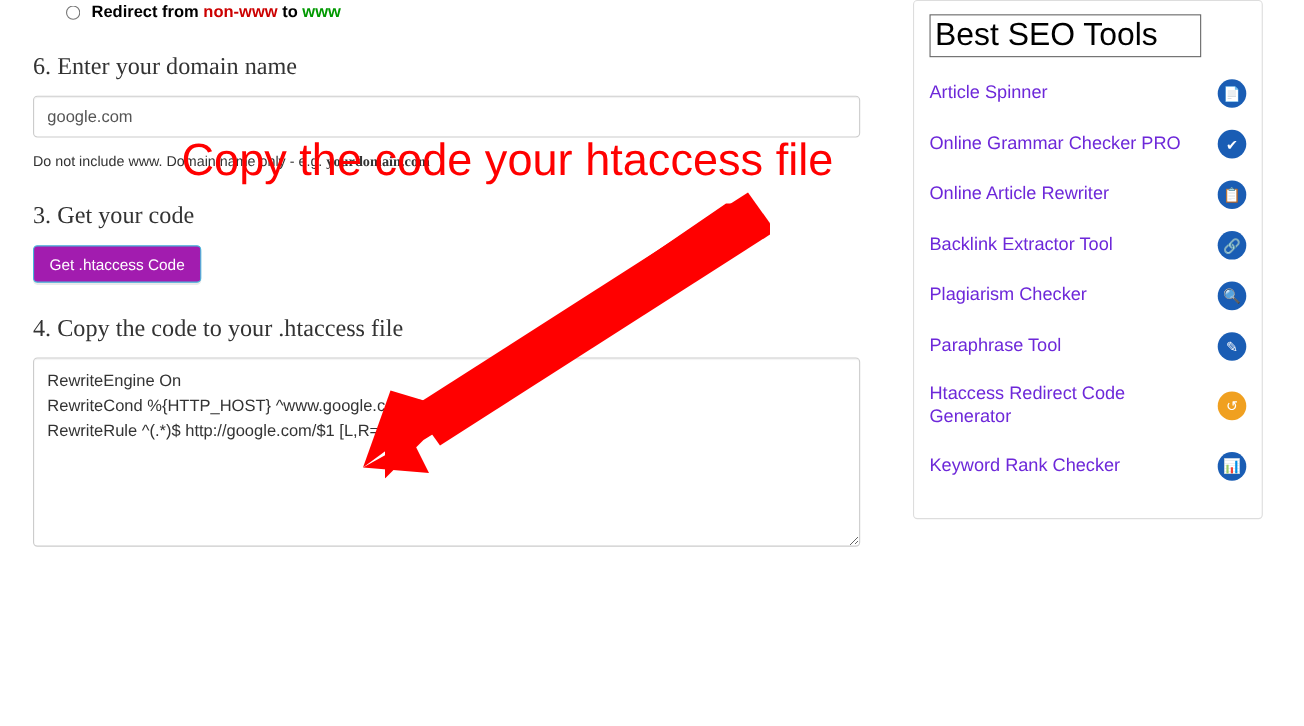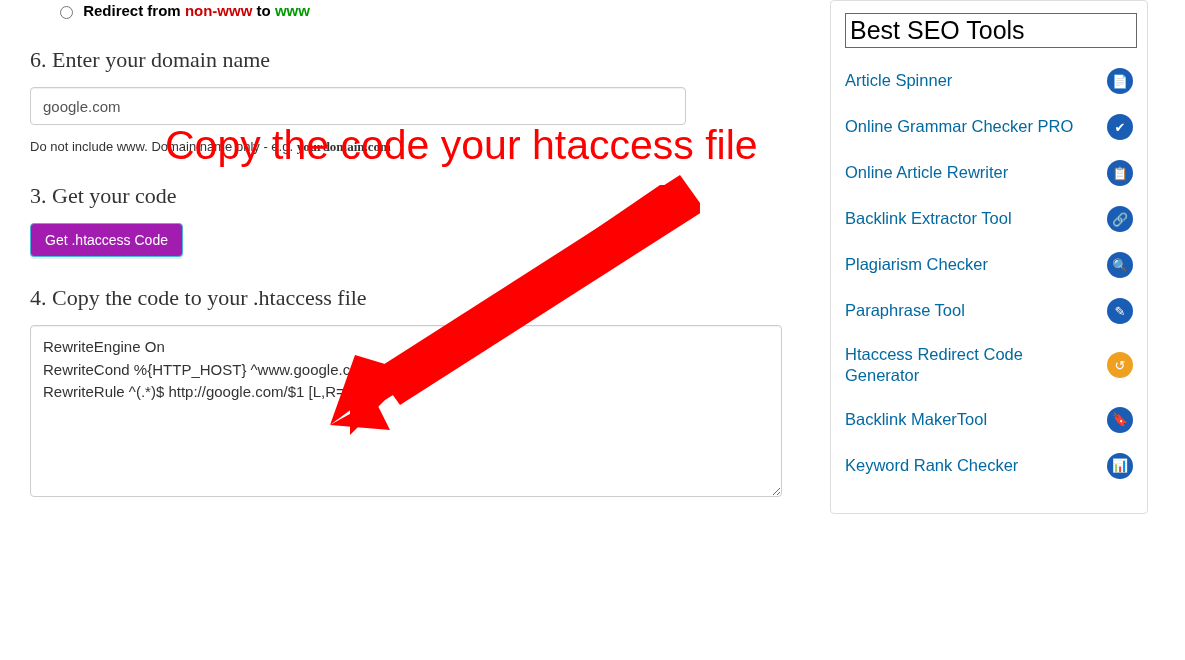--- a/index.html
+++ b/index.html
@@ -34,21 +34,21 @@
   .www-red { color: #c00; font-weight: bold; }
   .www-green { color: #090; font-weight: bold; }
   h2.step {
     font-size: 22px;
     font-weight: 400;
     color: #333;
     margin: 28px 0 14px 0;
     font-family: Georgia, "Times New Roman", serif;
   }
   .domain-input {
-    width: 656px;
+    width: 752px;
     height: 38px;
     border: 1px solid #ccc;
     border-radius: 4px;
     padding: 0 12px;
     font-size: 15px;
     color: #555;
     background: #fff;
     box-shadow: inset 0 1px 1px rgba(0,0,0,.06);
   }
   .hint {
@@ -84,38 +84,38 @@
   }
   .sidebar {
     width: 318px;
     margin-left: 30px;
     border: 1px solid #ddd;
     border-radius: 4px;
     padding: 12px 14px 24px 14px;
     background: #fff;
   }
   .sidebar-title {
-    font-size: 25px;
+    font-size: 29px;
     color: #000;
     border: 1px solid #666;
     padding: 2px 4px 2px 4px;
     margin-bottom: 10px;
     font-weight: 400;
     display: inline-block;
-    width: 292px;
+    width: 247px;
     font-family: Arial, sans-serif;
   }
   .tool-row {
     display: flex;
     align-items: center;
     justify-content: space-between;
     padding: 10px 0;
   }
   .tool-link {
-    color: #0369a1;
+    color: #6d28d9;
     font-size: 16.5px;
     text-decoration: none;
     max-width: 230px;
     line-height: 1.3;
   }
   .tool-icon {
     width: 26px;
     height: 26px;
     border-radius: 50%;
     background: #1a5db4;
@@ -205,24 +205,20 @@
         </div>
         <div class="tool-row">
           <a class="tool-link" href="#">Paraphrase Tool</a>
           <span class="tool-icon">✎</span>
         </div>
         <div class="tool-row">
           <a class="tool-link" href="#">Htaccess Redirect Code Generator</a>
           <span class="tool-icon orange">↺</span>
         </div>
         <div class="tool-row">
-          <a class="tool-link" href="#">Backlink MakerTool</a>
-          <span class="tool-icon">🔖</span>
-        </div>
-        <div class="tool-row">
           <a class="tool-link" href="#">Keyword Rank Checker</a>
           <span class="tool-icon">📊</span>
         </div>
       </div>
   </div>
 </div>
 
 <div class="annotation-text">Copy the code your htaccess file</div>
 <svg class="arrow-svg" viewBox="0 0 380 280">
   <polygon points="360,30 380,50 65,245 30,280 30,230 55,225 340,30" fill="#ff0000"></polygon>

